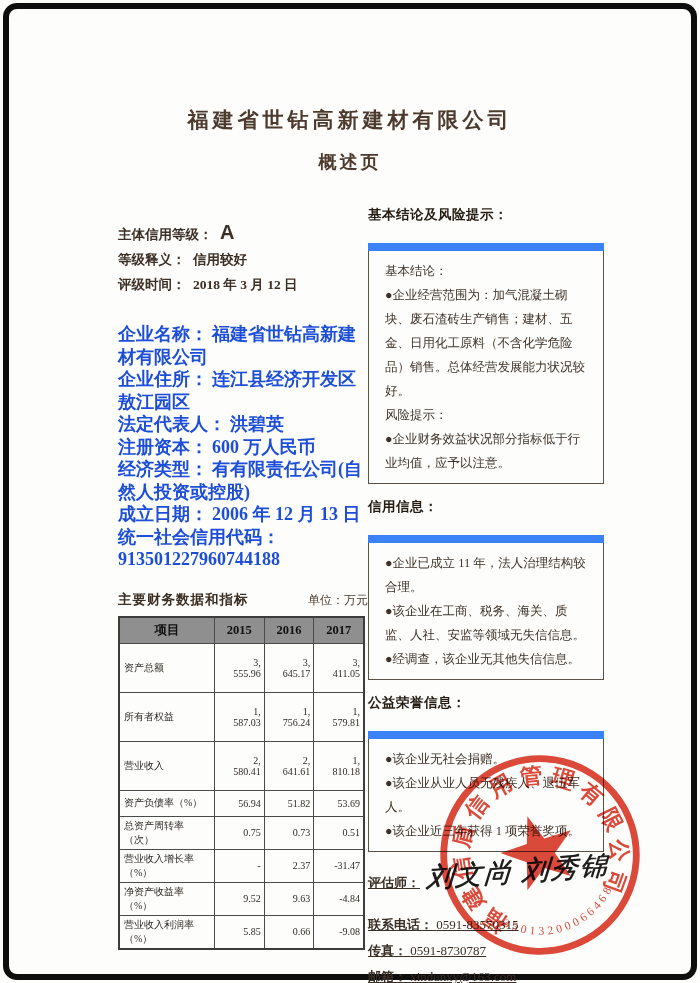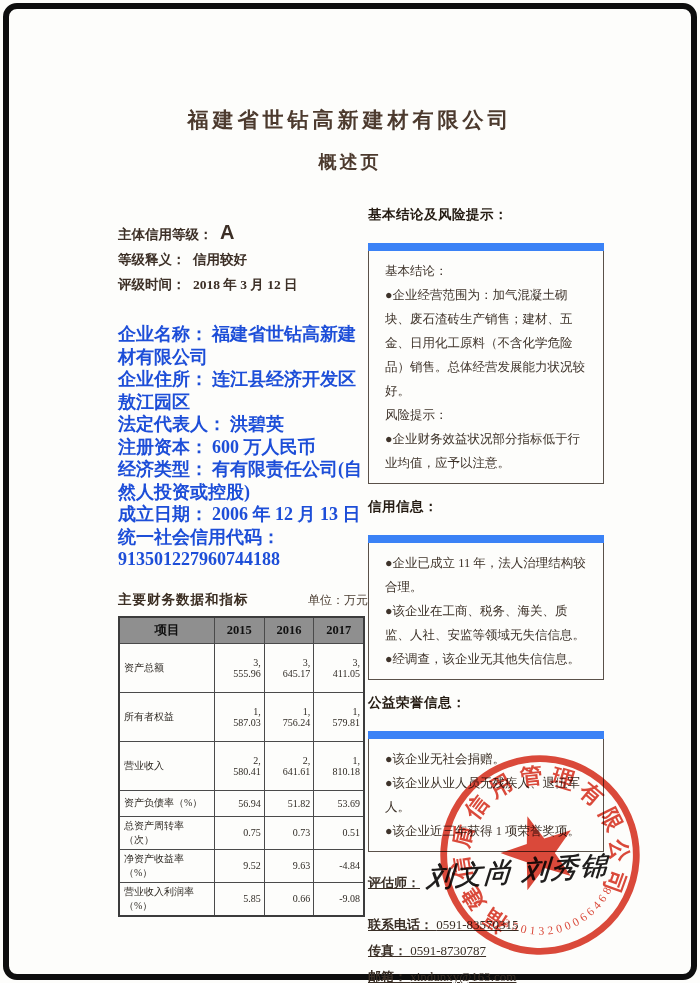--- a/index.html
+++ b/index.html
@@ -162,20 +162,26 @@
           <td class="lbl">资产负债率（%）</td>
           <td class="num">56.94</td>
           <td class="num">51.82</td>
           <td class="num">53.69</td>
         </tr>
         <tr class="slim">
           <td class="lbl">总资产周转率（次）</td>
           <td class="num">0.75</td>
           <td class="num">0.73</td>
           <td class="num">0.51</td>
+        </tr>
+        <tr class="slim">
+          <td class="lbl">营业收入增长率（%）</td>
+          <td class="num">-</td>
+          <td class="num">2.37</td>
+          <td class="num">-31.47</td>
         </tr>
         <tr class="slim">
           <td class="lbl">净资产收益率（%）</td>
           <td class="num">9.52</td>
           <td class="num">9.63</td>
           <td class="num">-4.84</td>
         </tr>
         <tr class="slim">
           <td class="lbl">营业收入利润率（%）</td>
           <td class="num">5.85</td>

